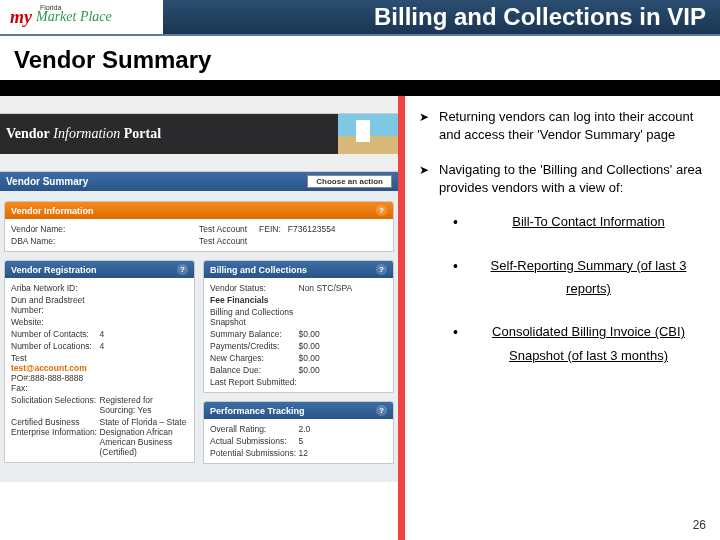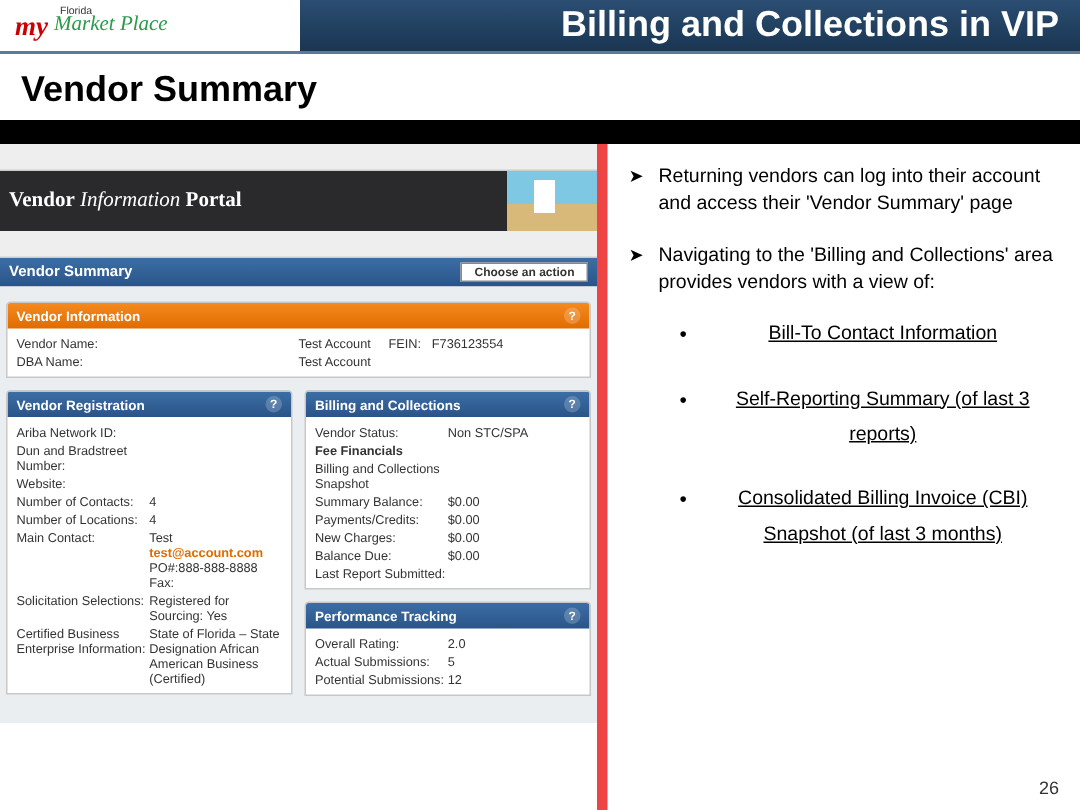--- a/index.html
+++ b/index.html
@@ -1,20 +1,20 @@
 <!DOCTYPE html>
 <html><head>
 <meta charset="utf-8">
 <style>
   * { box-sizing: border-box; margin: 0; padding: 0; }
   body { width: 720px; height: 540px; font-family: Arial, sans-serif; background: #fff; position: relative; overflow: hidden; }
 
   
   .topband { display: flex; align-items: stretch; height: 36px; border-bottom: 2px solid #5a7a9a; }
-  .logo-wrap { width: 200px; background: #fff; display: flex; align-items: center; padding-left: 10px; position: relative; }
+  .logo-wrap { width: 163px; background: #fff; display: flex; align-items: center; padding-left: 10px; position: relative; }
   .logo-my { font-family: cursive; font-style: italic; font-weight: bold; color: #c00; font-size: 18px; line-height: 1; }
   .logo-fl { font-size: 7px; color: #333; position: absolute; top: 4px; left: 40px; }
   .logo-mp { font-family: cursive; font-style: italic; color: #2a9a4a; font-size: 14px; margin-left: 4px; }
   .topband-right { flex: 1; background: linear-gradient(#2b4e72,#1a3552); color: #fff; display: flex; align-items: center; justify-content: flex-end; padding-right: 14px; font-size: 24px; font-weight: bold; }
 
   
   .section-title { font-size: 24px; font-weight: bold; padding: 10px 14px 6px; color: #000; }
   .blackbar { height: 16px; background: #000; }
 
   
@@ -137,21 +137,20 @@
                 </div>
               <div class="row">
                   <div class="k">Number of Contacts:</div>
                   <div class="v">4</div>
                 </div>
               <div class="row">
                   <div class="k">Number of Locations:</div>
                   <div class="v">4</div>
                 </div>
               <div class="row">
-                  <div class="k">Main Contact:</div>
                   <div class="v">
                 <div>Test</div>
                 <div class="orange-link">test@account.com</div>
                 <div>PO#:888-888-8888</div>
                 <div>Fax:</div>
               </div>
                 </div>
               <div class="row">
                   <div class="k">Solicitation Selections:</div>
                   <div class="v">Registered for Sourcing: Yes</div>

